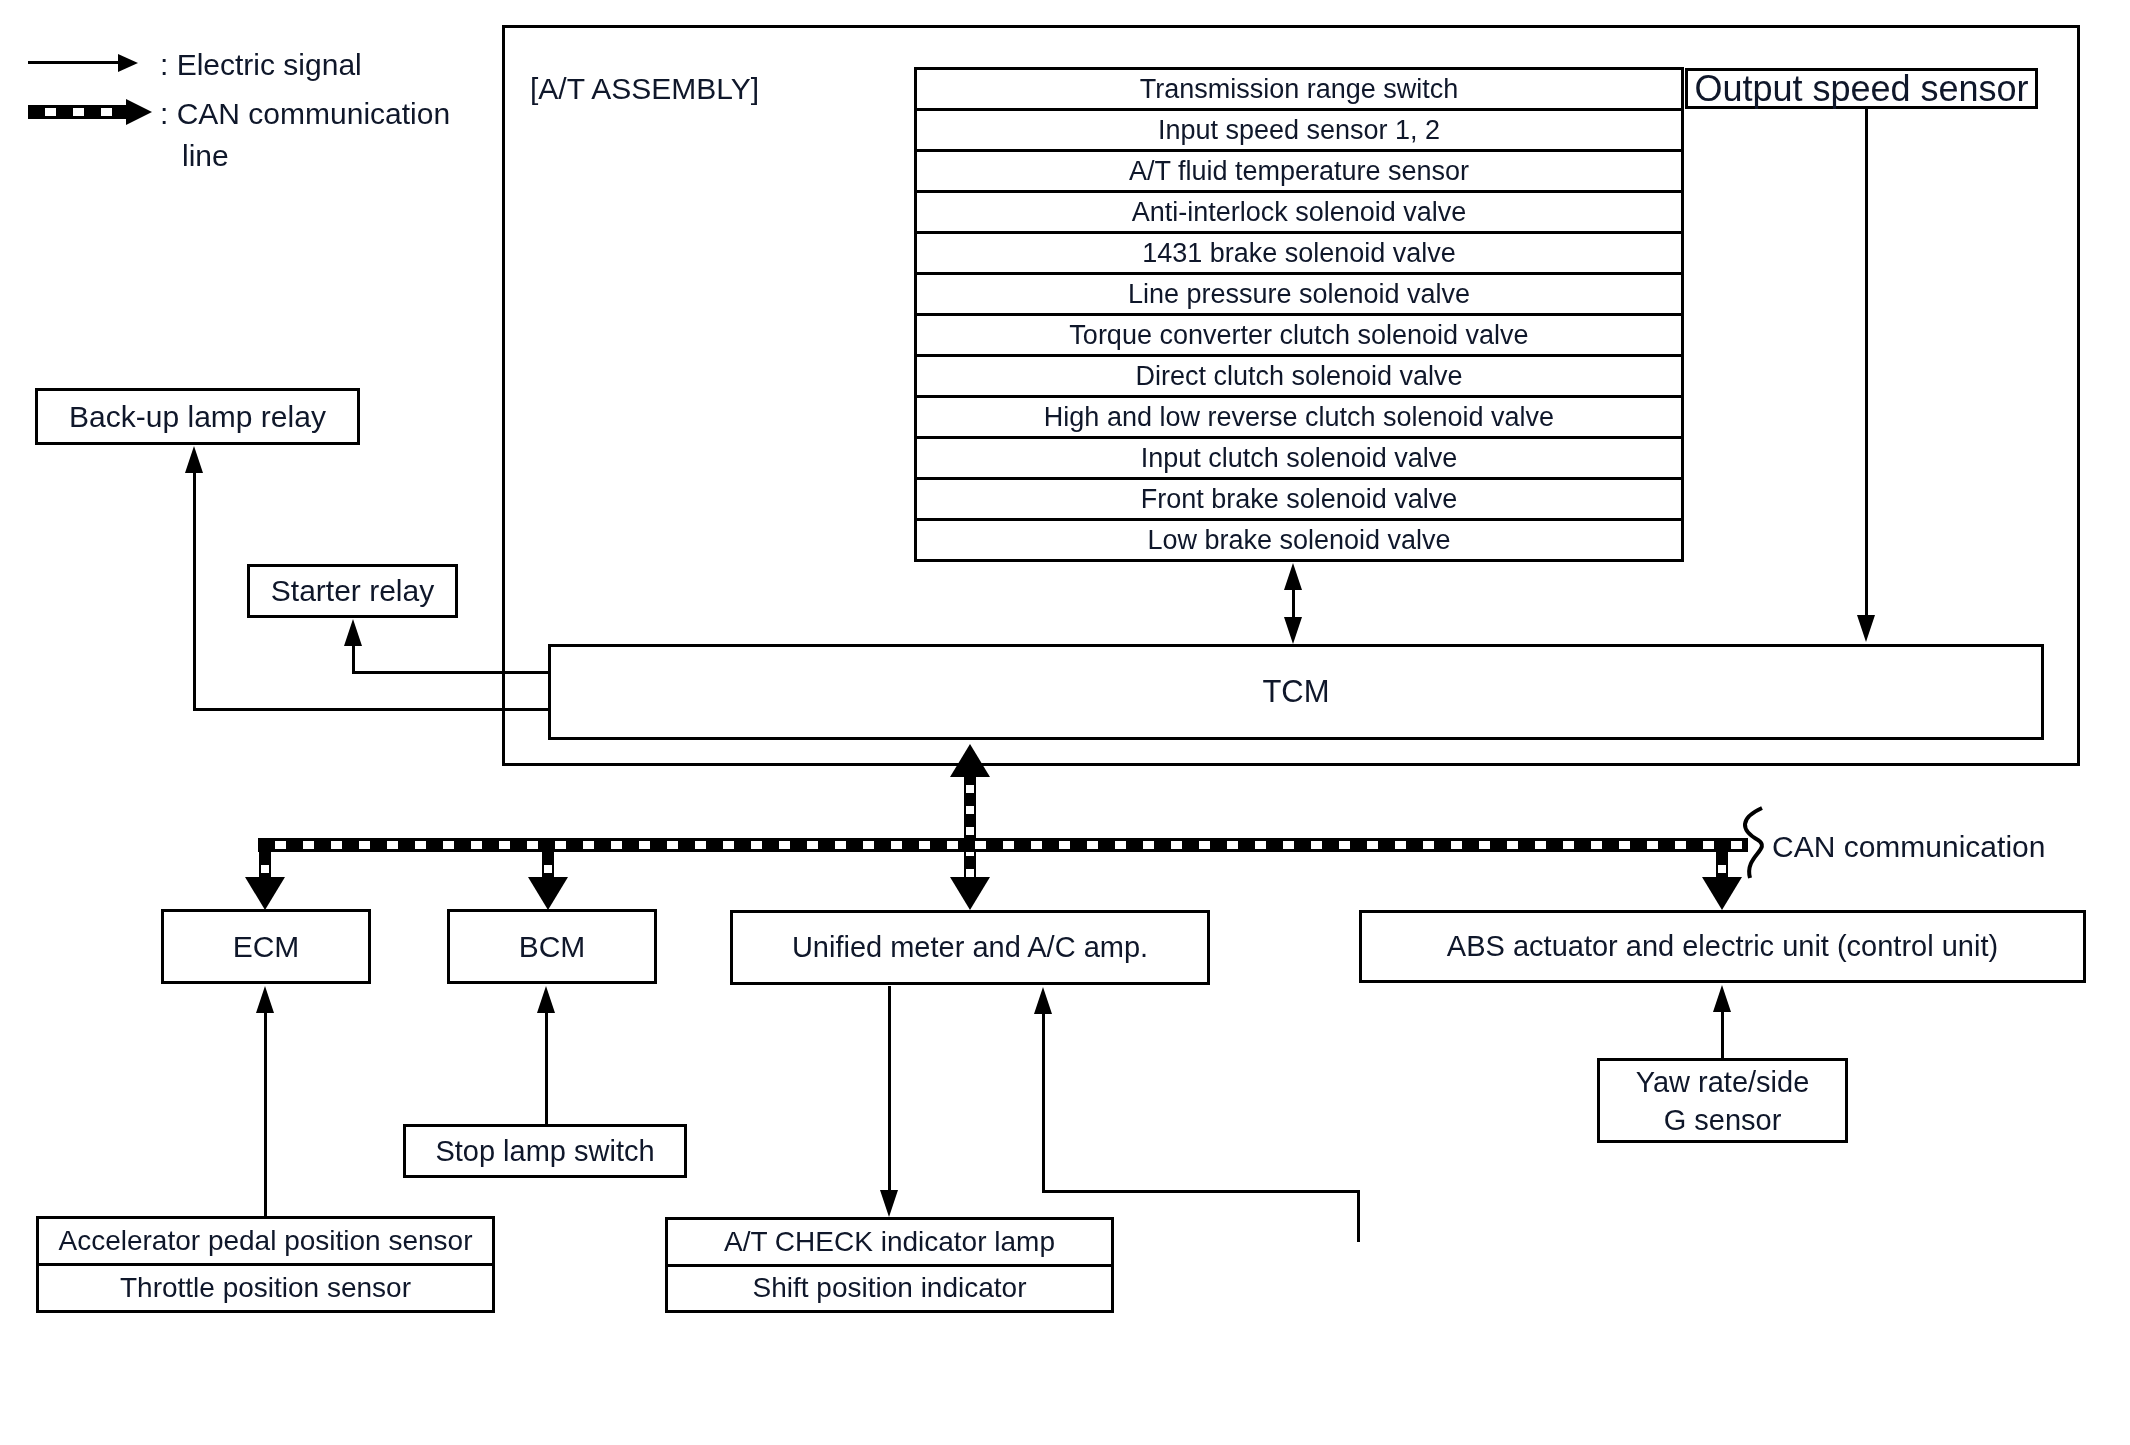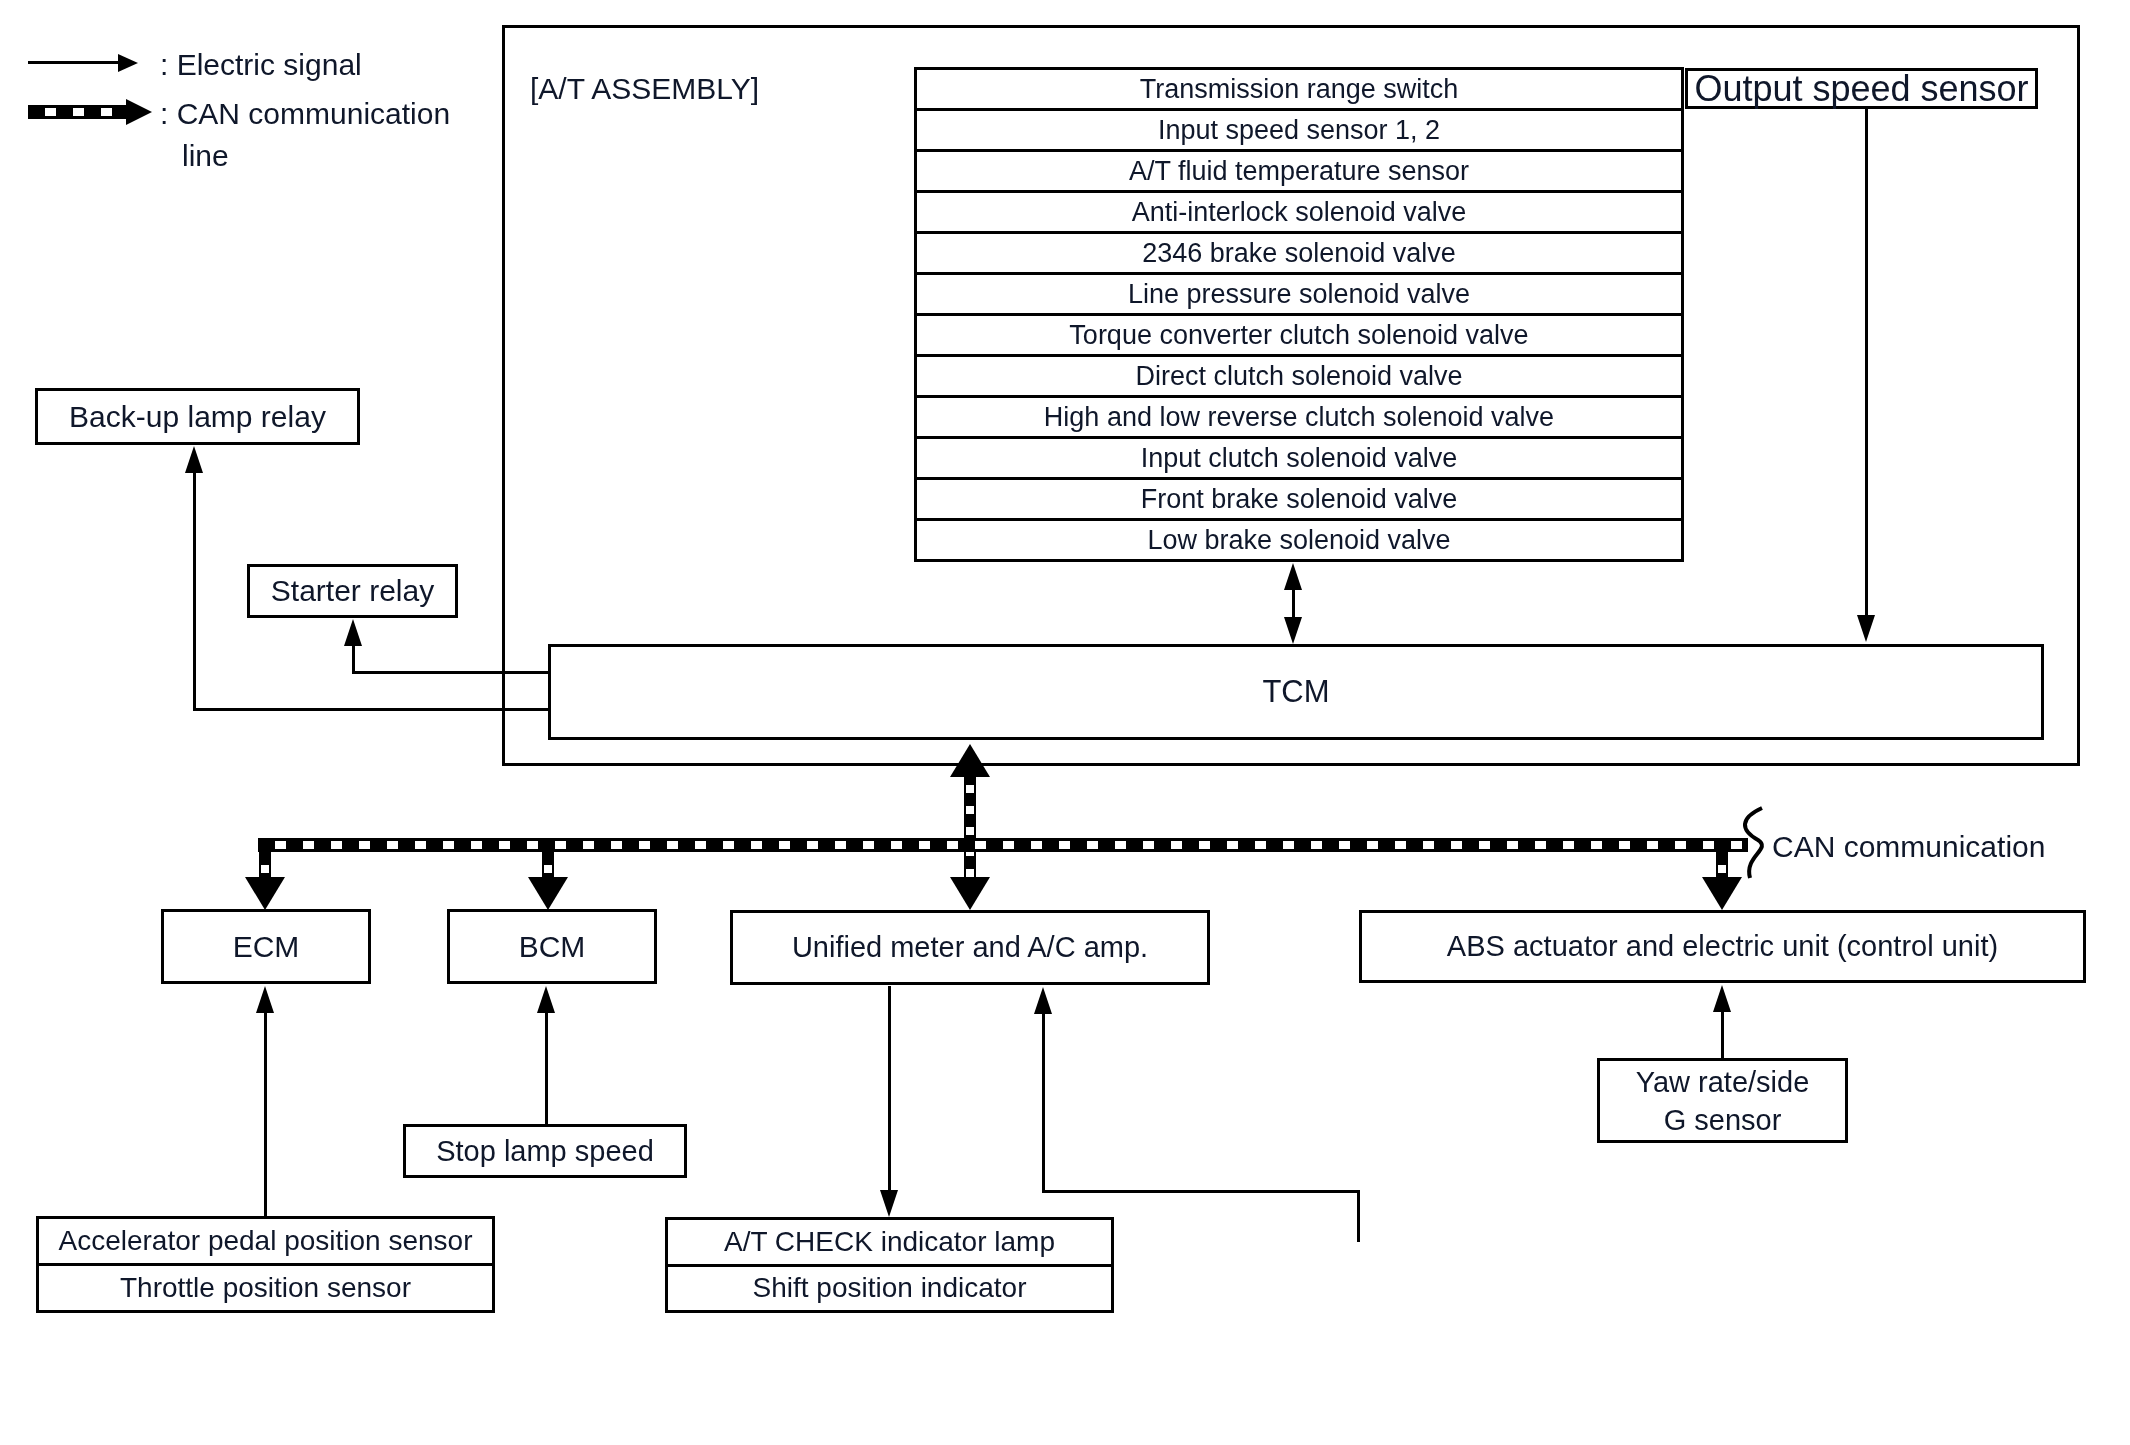--- a/index.html
+++ b/index.html
@@ -55,21 +55,21 @@
   <div class="plain" style="left:182px;top:139px;font-size:30px;">line</div>
 
   <div class="box" style="left:502px;top:25px;width:1578px;height:741px;"></div>
   <div class="plain" style="left:530px;top:72px;font-size:30px;">[A/T ASSEMBLY]</div>
 
   <div class="stack" style="left:914px;top:67px;width:770px;height:495px;">
     <div class="stack-row">Transmission range switch</div>
     <div class="stack-row">Input speed sensor 1, 2</div>
     <div class="stack-row">A/T fluid temperature sensor</div>
     <div class="stack-row">Anti-interlock solenoid valve</div>
-    <div class="stack-row">2346 brake solenoid valve</div>
+    <div class="stack-row">1431 brake solenoid valve</div>
     <div class="stack-row">Line pressure solenoid valve</div>
     <div class="stack-row">Torque converter clutch solenoid valve</div>
     <div class="stack-row">Direct clutch solenoid valve</div>
     <div class="stack-row">High and low reverse clutch solenoid valve</div>
     <div class="stack-row">Input clutch solenoid valve</div>
     <div class="stack-row">Front brake solenoid valve</div>
     <div class="stack-row">Low brake solenoid valve</div>
   </div>
 
   <div class="box" style="left:1685px;top:68px;width:353px;height:41px;font-size:36px;">Output speed sensor</div>
@@ -126,21 +126,21 @@
   <div class="ah-down" style="left:880px;top:1190px;"></div>
 
   <div class="vline" style="left:1042px;top:1011px;height:181px;"></div>
   <div class="ah-up" style="left:1034px;top:987px;"></div>
   <div class="hline" style="left:1042px;top:1190px;width:318px;"></div>
   <div class="vline" style="left:1357px;top:1190px;height:52px;"></div>
 
   <div class="vline" style="left:1721px;top:1009px;height:49px;"></div>
   <div class="ah-up" style="left:1713px;top:985px;"></div>
 
-  <div class="box" style="left:403px;top:1124px;width:284px;height:54px;">Stop lamp speed</div>
+  <div class="box" style="left:403px;top:1124px;width:284px;height:54px;">Stop lamp switch</div>
 
   <div class="tworow" style="left:36px;top:1216px;width:459px;height:97px;">
     <div>Accelerator pedal position sensor</div>
     <div>Throttle position sensor</div>
   </div>
 
   <div class="tworow" style="left:665px;top:1217px;width:449px;height:96px;">
     <div>A/T CHECK indicator lamp</div>
     <div>Shift position indicator</div>
   </div>

